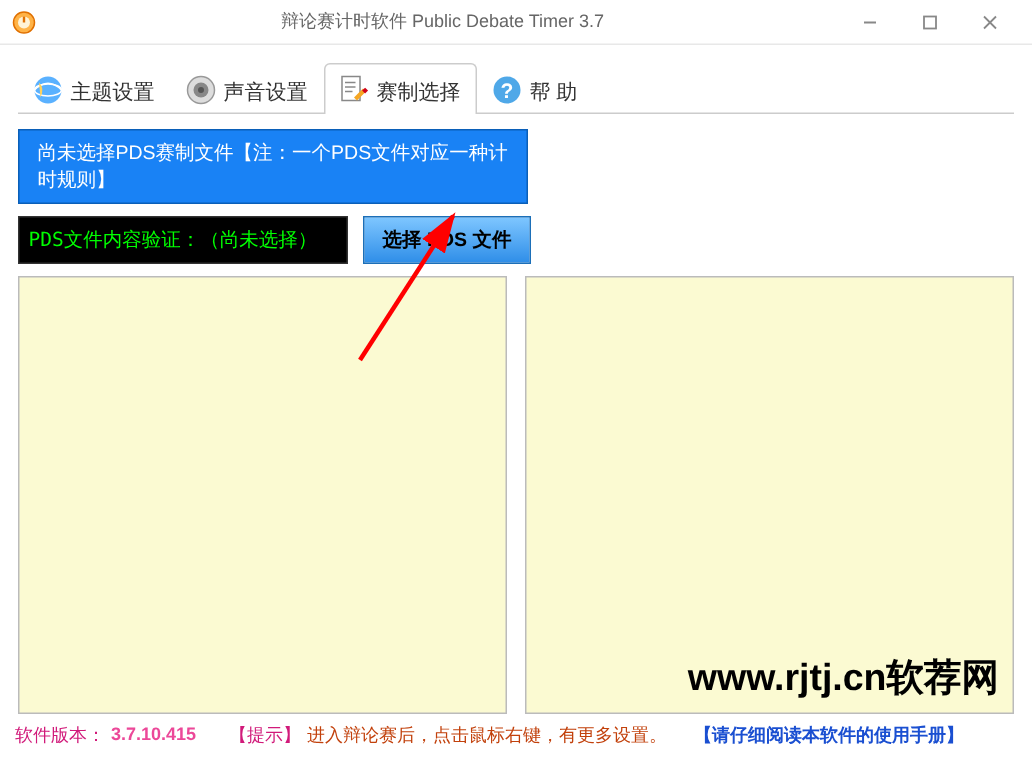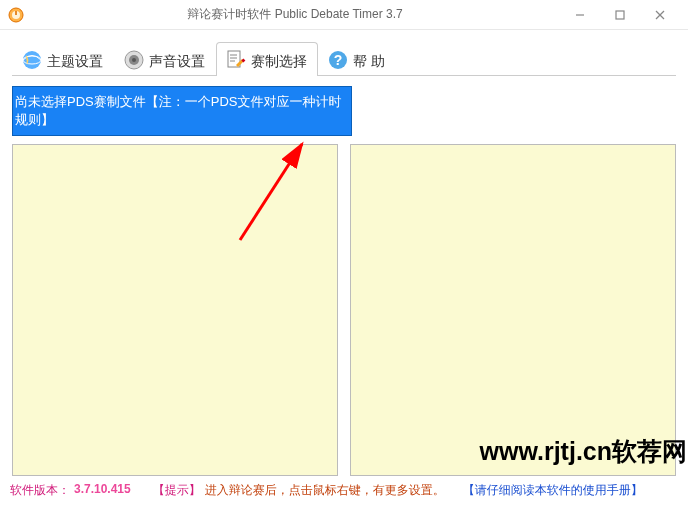--- a/index.html
+++ b/index.html
@@ -11,37 +11,37 @@
 .win-controls { display: flex; gap: 0; }
 .win-btn { width: 40px; height: 28px; display: flex; align-items: center; justify-content: center; color: #888; cursor: pointer; }
 
 .content { padding: 12px 12px 6px 12px; height: calc(100% - 30px - 24px); display: flex; flex-direction: column; }
 
 .tabs { display: flex; border-bottom: 1px solid #ccc; }
 .tab { display: flex; align-items: flex-end; padding: 6px 10px 5px 8px; border: 1px solid transparent; border-bottom: none; margin-bottom: -1px; background: transparent; cursor: pointer; font-size: 14px; color: #333; border-radius: 4px 4px 0 0; }
 .tab.active { border-color: #ccc; background: #fff; }
 .tab-icon { width: 22px; height: 22px; margin-right: 4px; display: inline-flex; align-items: center; justify-content: center; }
 
-.notice-bar { margin-top: 10px; background: #1982f5; color: #fff; padding: 6px 2px; font-size: 13px; width: 340px; border: 1px solid #0a5fb8; }
+.notice-bar { margin-top: 10px; background: #1982f5; color: #fff; padding: 6px 12px; font-size: 13px; width: 340px; border: 1px solid #0a5fb8; }
 
 .row2 { display: flex; margin-top: 8px; gap: 10px; align-items: stretch; }
 .verify-box { background: #000; color: #00ff00; font-family: SimSun, monospace; font-size: 13px; padding: 6px 6px; width: 220px; border: 1px solid #333; }
 .select-btn { background: linear-gradient(#7ec6ff, #2f8ee8); color: #000; border: 1px solid #1b6fb8; padding: 5px 12px; font-size: 13px; cursor: pointer; font-weight: bold; font-family: SimSun, sans-serif; }
 
 .panels { display: flex; gap: 12px; margin-top: 8px; flex: 1; }
 .panel { flex: 1; border: 1px solid #bbb; background: #fbfad2; }
 
 .footer { height: 24px; display: flex; align-items: flex-start; padding: 0 10px; font-size: 12px; gap: 4px; border-top: 0px solid #e0e0e0; background: #fff; }
 .footer-label { color: #d11a7a; }
 .footer-version { color: #ec4899; font-weight: bold; }
 .footer-tip { color: #d11a7a; }
 .footer-tip2 { color: #c2410c; }
-.footer-manual { color: #1a4fd1; }
+.footer-manual { color: #1a4fd1; font-weight: bold; }
 
-.watermark { position: absolute; right: 1px; bottom: 38px; font-size: 25px; font-weight: bold; color: #000; font-family: "Microsoft YaHei", sans-serif; }
+.watermark { position: absolute; right: 22px; bottom: 38px; font-size: 25px; font-weight: bold; color: #000; font-family: "Microsoft YaHei", sans-serif; }
 
 .arrow-svg { position: absolute; left: 230px; top: 130px; pointer-events: none; }
 </style>
 </head>
 <body>
 
 <div class="titlebar">
   <span class="titlebar-icon">
     <svg width="16" height="16" viewBox="0 0 16 16">
         <circle cx="8" cy="8" r="7" fill="#ffb347" stroke="#e07000"></circle>
@@ -113,20 +113,24 @@
             <circle cx="11" cy="11" r="9" fill="#4fa8e8"></circle>
             <text x="11" y="16" text-anchor="middle" font-size="14" font-weight="bold" fill="#fff">?</text>
           </svg>
       </span>
       <span>帮 助</span>
     </div>
   </div>
 
   <div class="notice-bar">尚未选择PDS赛制文件【注：一个PDS文件对应一种计时规则】</div>
 
+  <div class="row2">
+    <div class="verify-box">PDS文件内容验证：（尚未选择）</div>
+    <button class="select-btn">选择 PDS 文件</button>
+  </div>
 
   <div class="panels">
     <div class="panel"></div>
     <div class="panel"></div>
   </div>
 
 </div>
 
 <div class="footer">
   <span class="footer-label">软件版本：</span>

